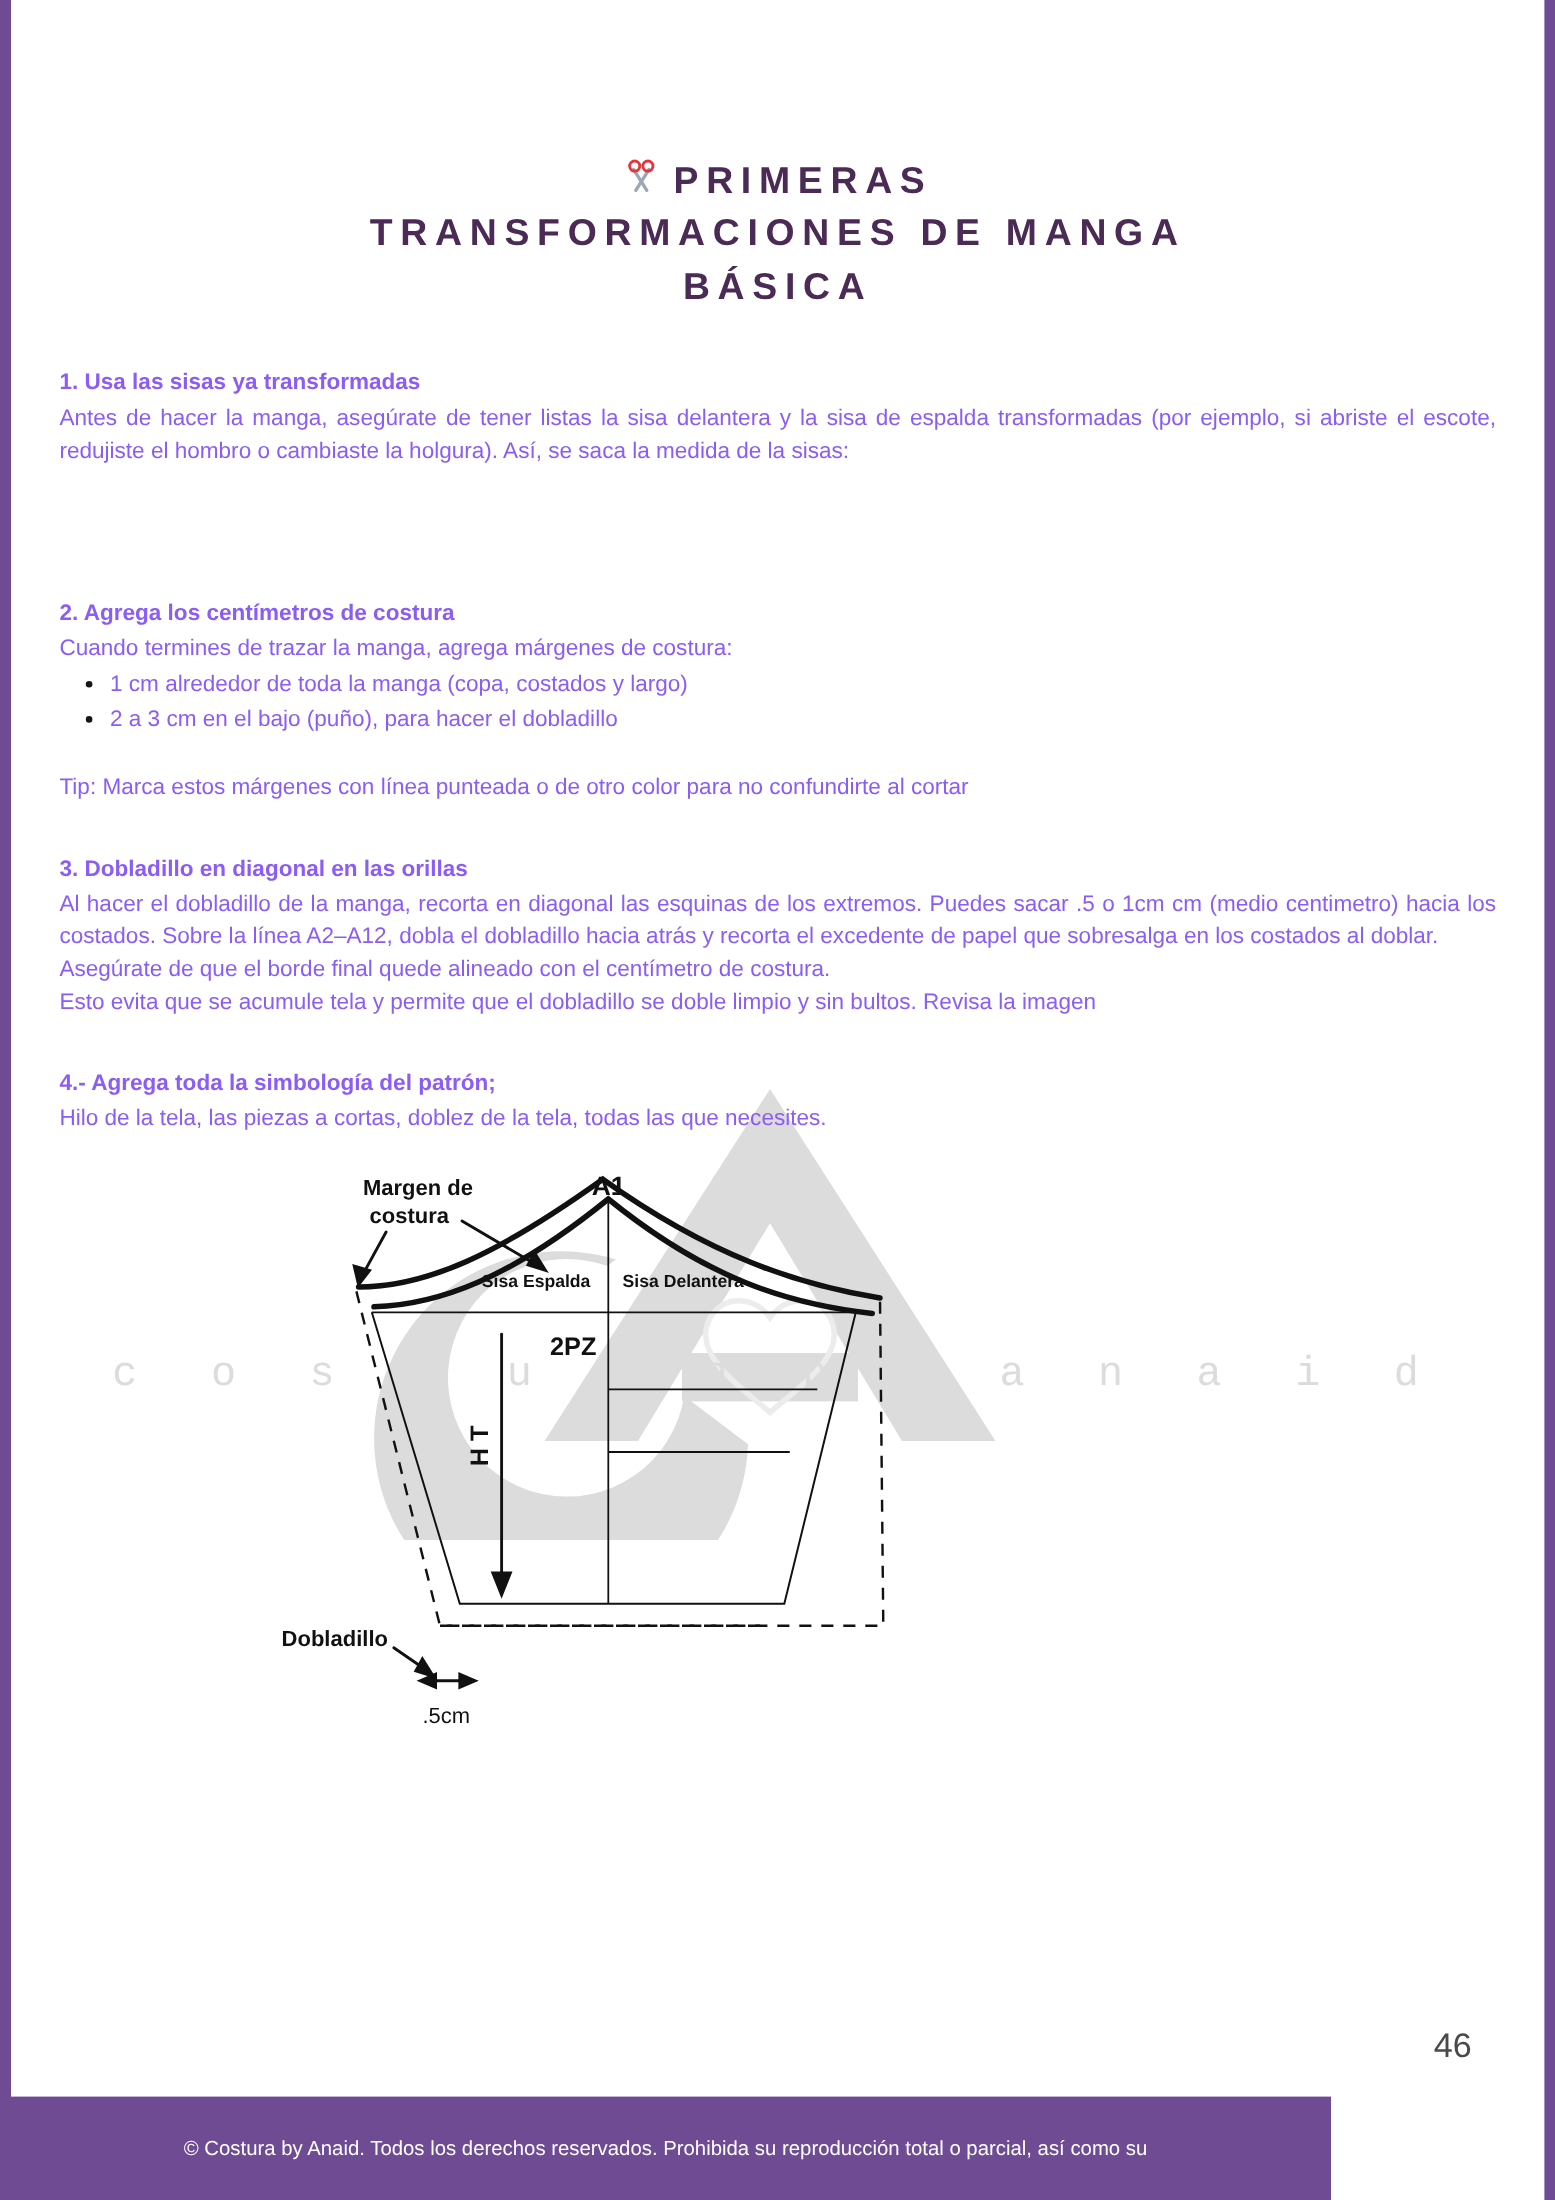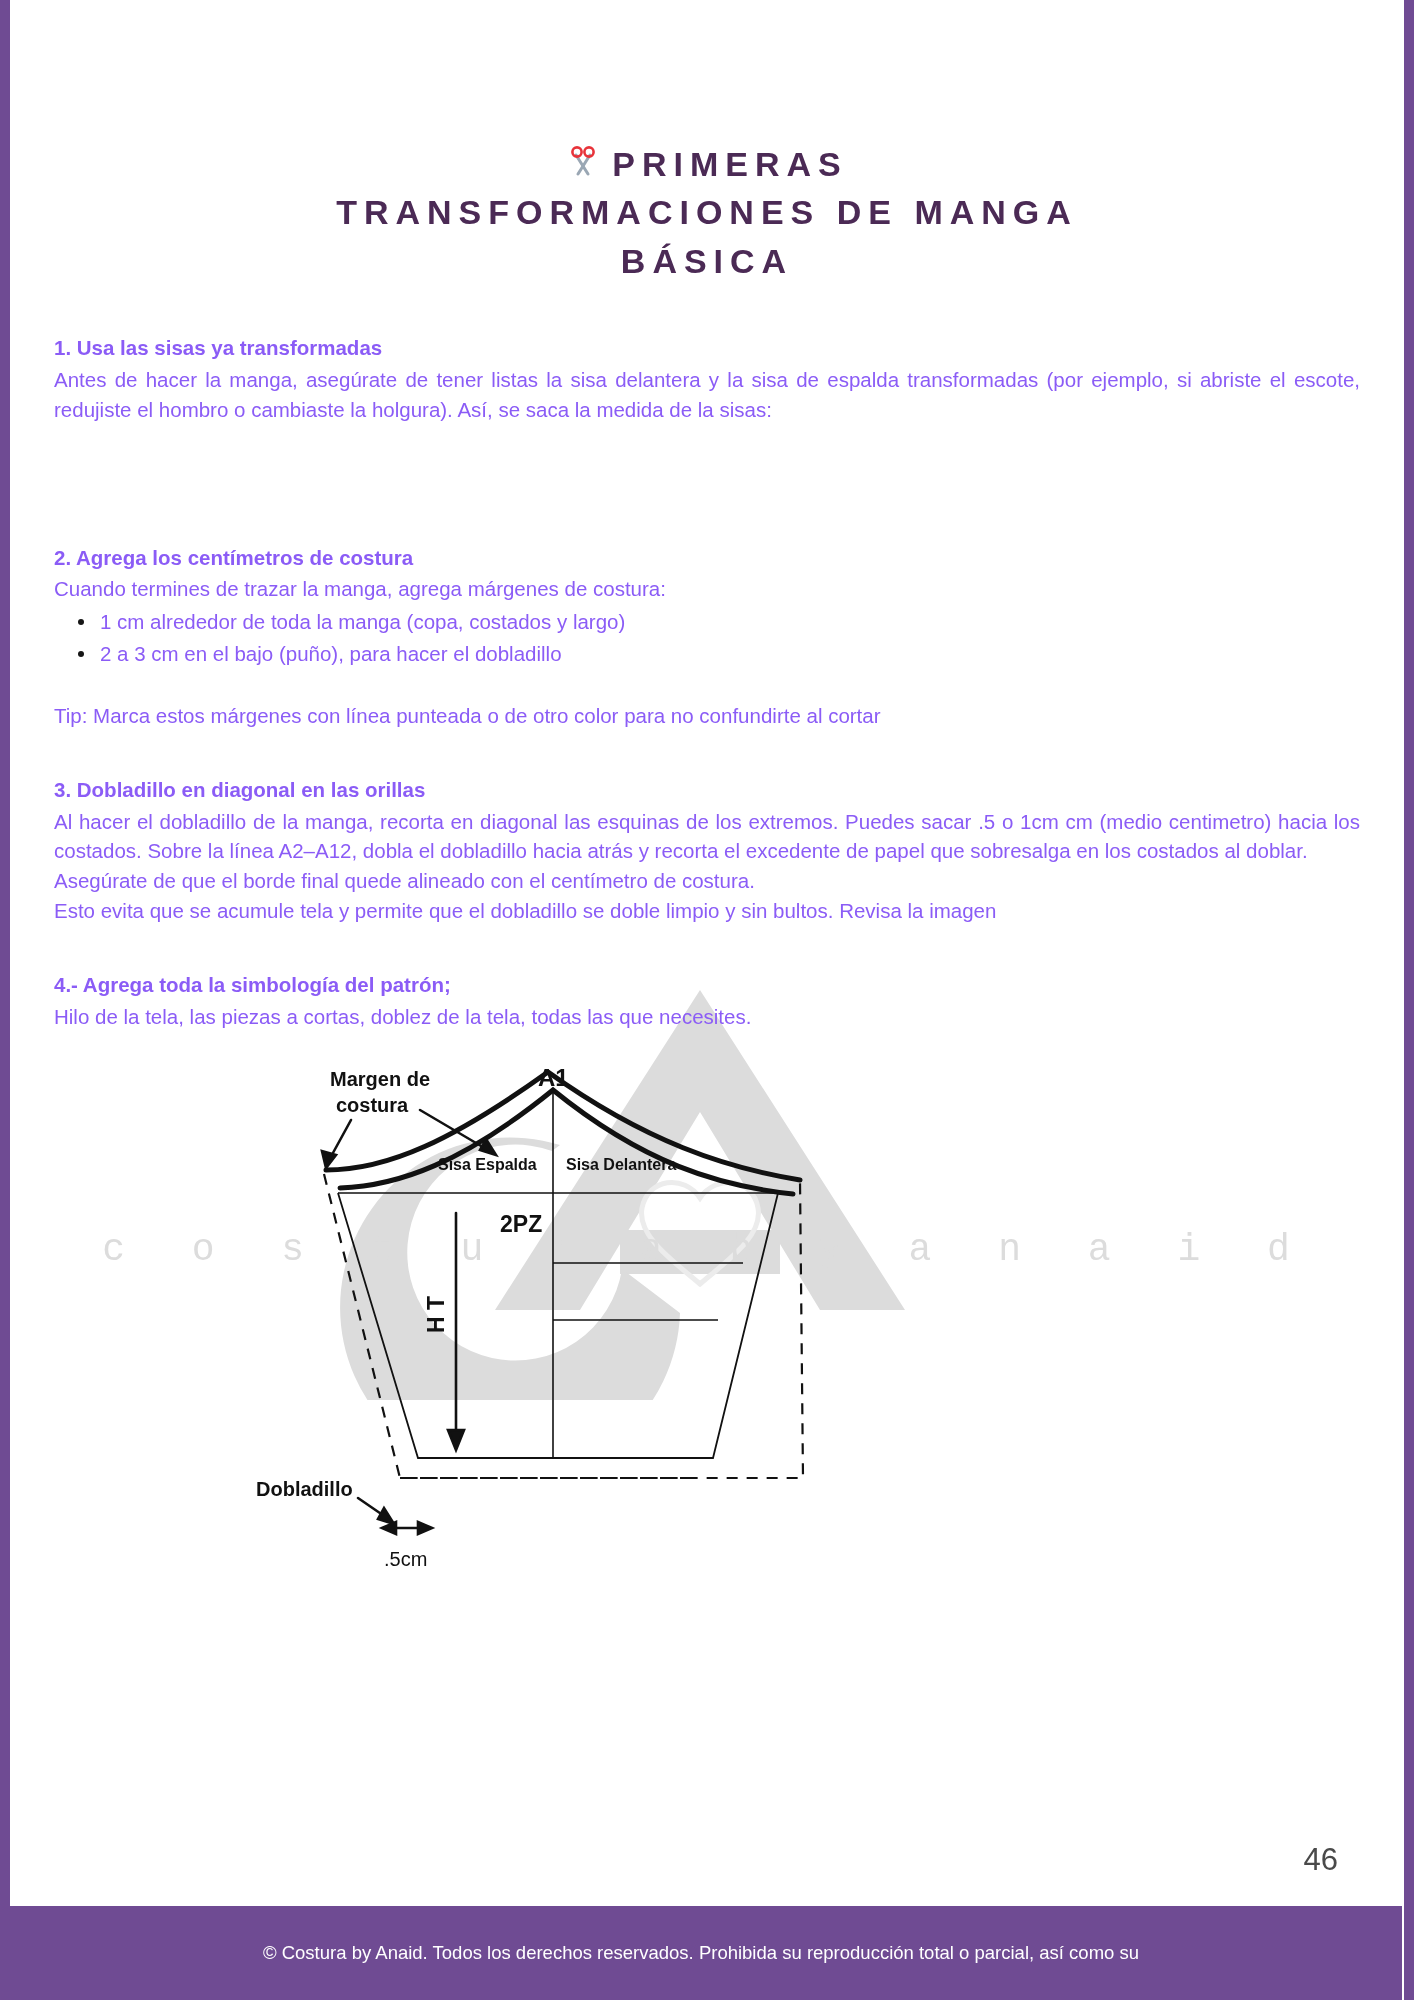--- a/index.html
+++ b/index.html
@@ -114,21 +114,21 @@
     bottom: 122px;
     font-size: 31px;
     color: #4a4a4a;
     font-family: "Liberation Sans", sans-serif;
   }
   
   .footer {
     position: absolute;
     left: 0;
     bottom: 0;
-    width: 1402px;
+    width: 1210px;
     height: 94px;
     background: #6f4b93;
     color: #ffffff;
     display: flex;
     flex-direction: column;
     align-items: center;
     justify-content: center;
     font-size: 18.5px;
     line-height: 1.62;
     text-align: center;

